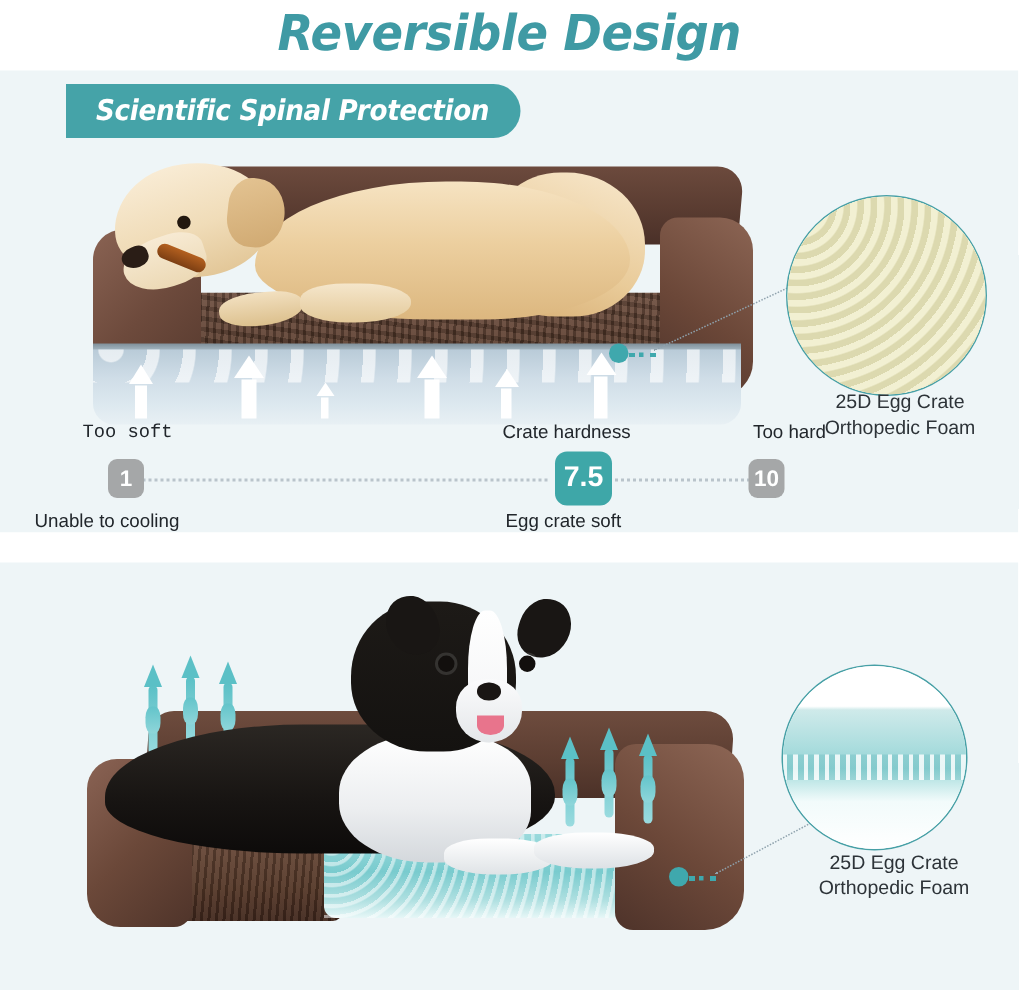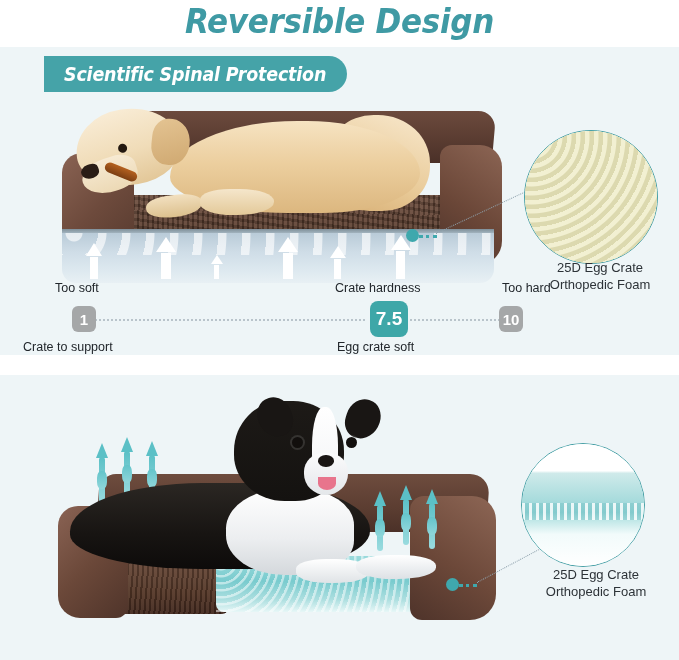--- a/index.html
+++ b/index.html
@@ -385,32 +385,32 @@
     <div class="leader" style="left:436px;top:186px;width:110px;transform:rotate(-25deg);"></div>
 
     <div class="callout callout-1">
       <div class="eggfoam"></div>
     </div>
     <div class="callout-text callout-text-1">
       <div>25D Egg Crate</div>
       <div>Orthopedic Foam</div>
     </div>
 
-    <div class="scale-label" style="left:55px;top:234px;">Too soft</div>
+    <div class="scale-label" style="left:55px;top:234px;font-family:Liberation Mono, monospace;">Too soft</div>
     <div class="scale-label" style="left:335px;top:234px;">Crate hardness</div>
     <div class="scale-label" style="left:502px;top:234px;">Too hard</div>
 
     <div class="dotline" style="left:95px;top:272px;width:270px;"></div>
     <div class="dotline" style="left:410px;top:272px;width:90px;"></div>
 
     <div class="numbox gray" style="left:72px;top:259px;">1</div>
     <div class="numbox teal" style="left:370px;top:254px;">7.5</div>
     <div class="numbox gray" style="left:499px;top:259px;">10</div>
 
-    <div class="num-caption" style="left:23px;top:293px;">Crate to support</div>
+    <div class="num-caption" style="left:23px;top:293px;">Unable to cooling</div>
     <div class="num-caption" style="left:337px;top:293px;">Egg crate soft</div>
   </div>
 
   <div class="banner banner-1">
     <span class="banner-text">Scientific Spinal Protection</span>
   </div>
 
   <div class="divider-gap"></div>
 
   <div class="panel panel-2"></div>

